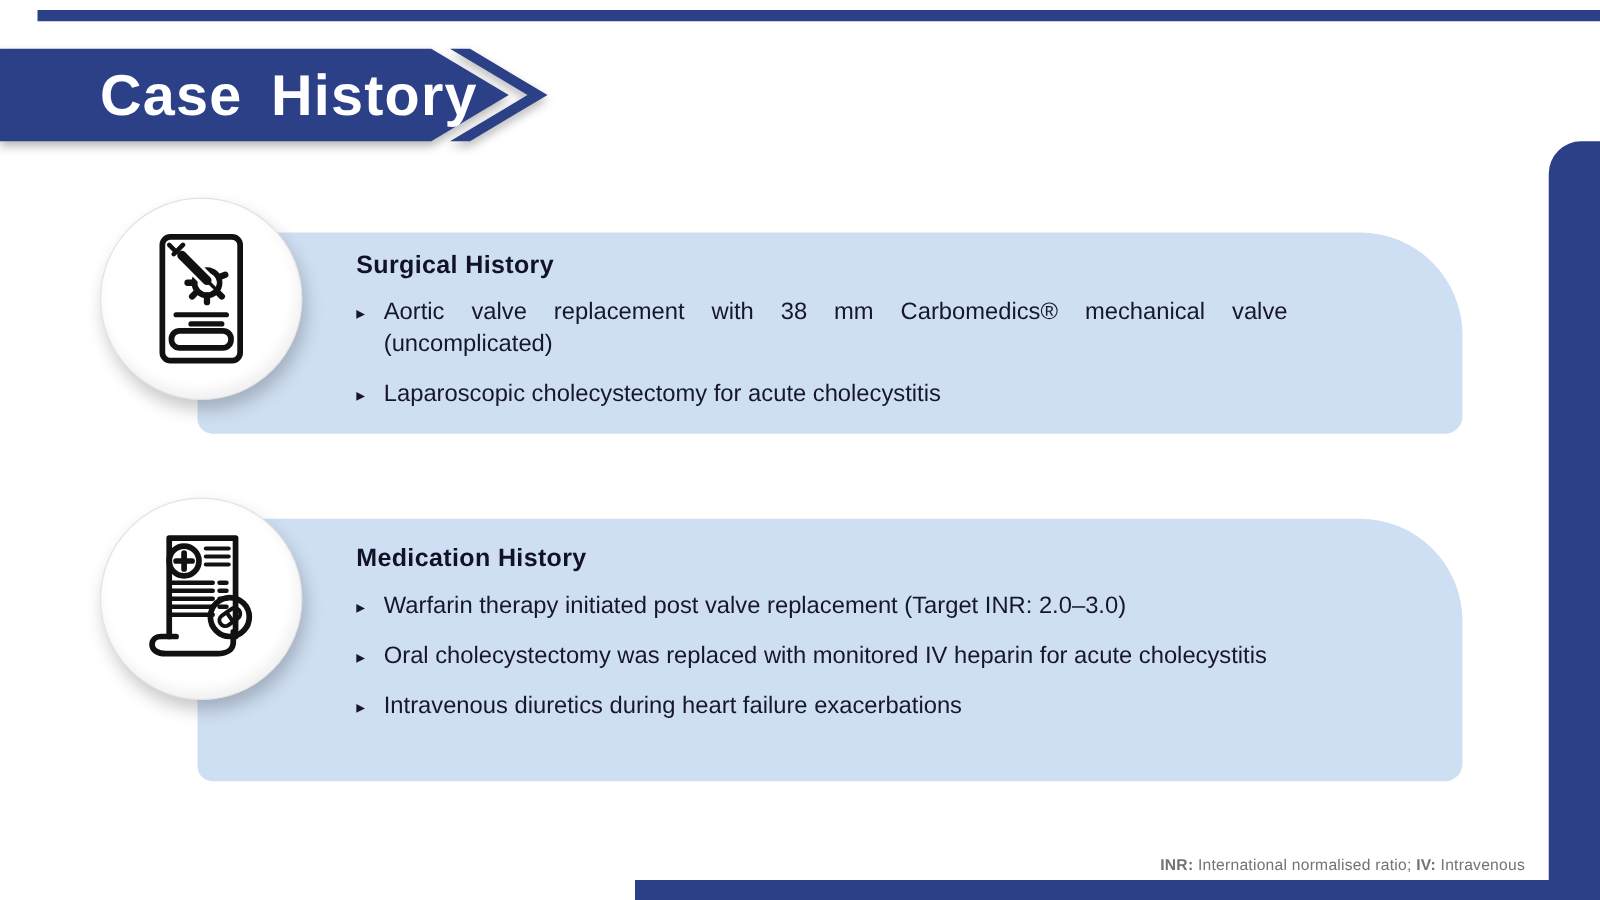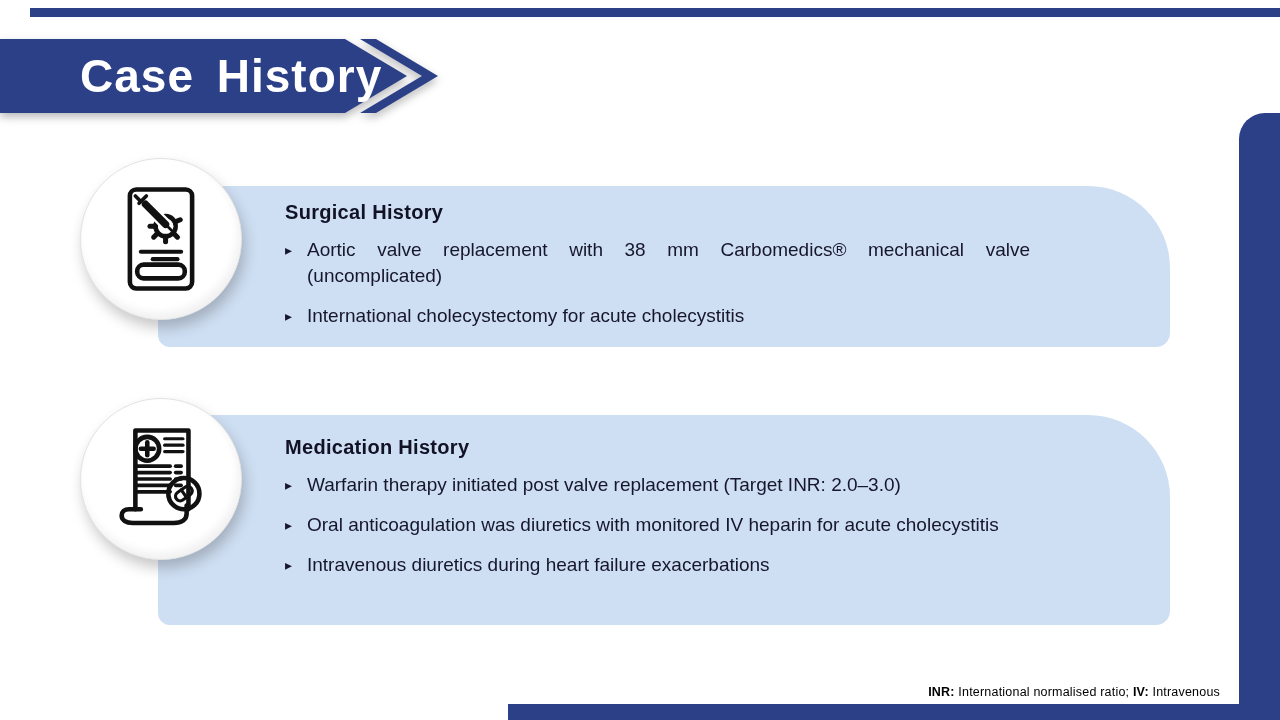--- a/index.html
+++ b/index.html
@@ -44,21 +44,21 @@
     background:#ffffff;border:1px solid #e3e3e3;
     box-shadow:3px 8px 14px rgba(0,0,0,0.22), inset -3px -6px 10px rgba(0,0,0,0.06);
     display:flex;align-items:center;justify-content:center;z-index:5;
   }
   .icon-circle.c1{top:158px;}
   .icon-circle.c2{top:398px;}
   .icon-circle svg{display:block;}
   .lineart{stroke:#111111;fill:none;stroke-linecap:round;stroke-linejoin:round;}
   
   .footnote{
-    position:absolute;right:60px;bottom:21px;font-size:12.5px;color:#000000;letter-spacing:0.2px;margin-top:13px;
+    position:absolute;right:60px;bottom:21px;font-size:12.5px;color:#737373;letter-spacing:0.2px;margin-top:13px;
   }
   .footnote b{font-weight:bold;}
 </style>
 </head>
 <body>
 
 <div class="top-strip"></div>
 <div class="right-bar"></div>
 <div class="bottom-strip"></div>
 
@@ -133,33 +133,33 @@
 </div>
 
 <div class="card surgical">
   <h2>Surgical History</h2>
   <div class="bullet">
     <span class="marker">▸</span>
     <span class="btext">Aortic valve replacement with 38 mm Carbomedics® mechanical valve (uncomplicated)</span>
   </div>
   <div class="bullet">
     <span class="marker">▸</span>
-    <span class="btext">International cholecystectomy for acute cholecystitis</span>
+    <span class="btext">Laparoscopic cholecystectomy for acute cholecystitis</span>
   </div>
 </div>
 
 <div class="card medication">
   <h2>Medication History</h2>
   <div class="bullet">
     <span class="marker">▸</span>
     <span class="btext">Warfarin therapy initiated post valve replacement (Target INR: 2.0–3.0)</span>
   </div>
   <div class="bullet">
     <span class="marker">▸</span>
-    <span class="btext">Oral anticoagulation was diuretics with monitored IV heparin for acute cholecystitis</span>
+    <span class="btext">Oral cholecystectomy was replaced with monitored IV heparin for acute cholecystitis</span>
   </div>
   <div class="bullet">
     <span class="marker">▸</span>
     <span class="btext">Intravenous diuretics during heart failure exacerbations</span>
   </div>
 </div>
 
 <div class="footnote">
   <b>INR:</b><span> International normalised ratio; </span><b>IV:</b><span> Intravenous</span>
 </div>

